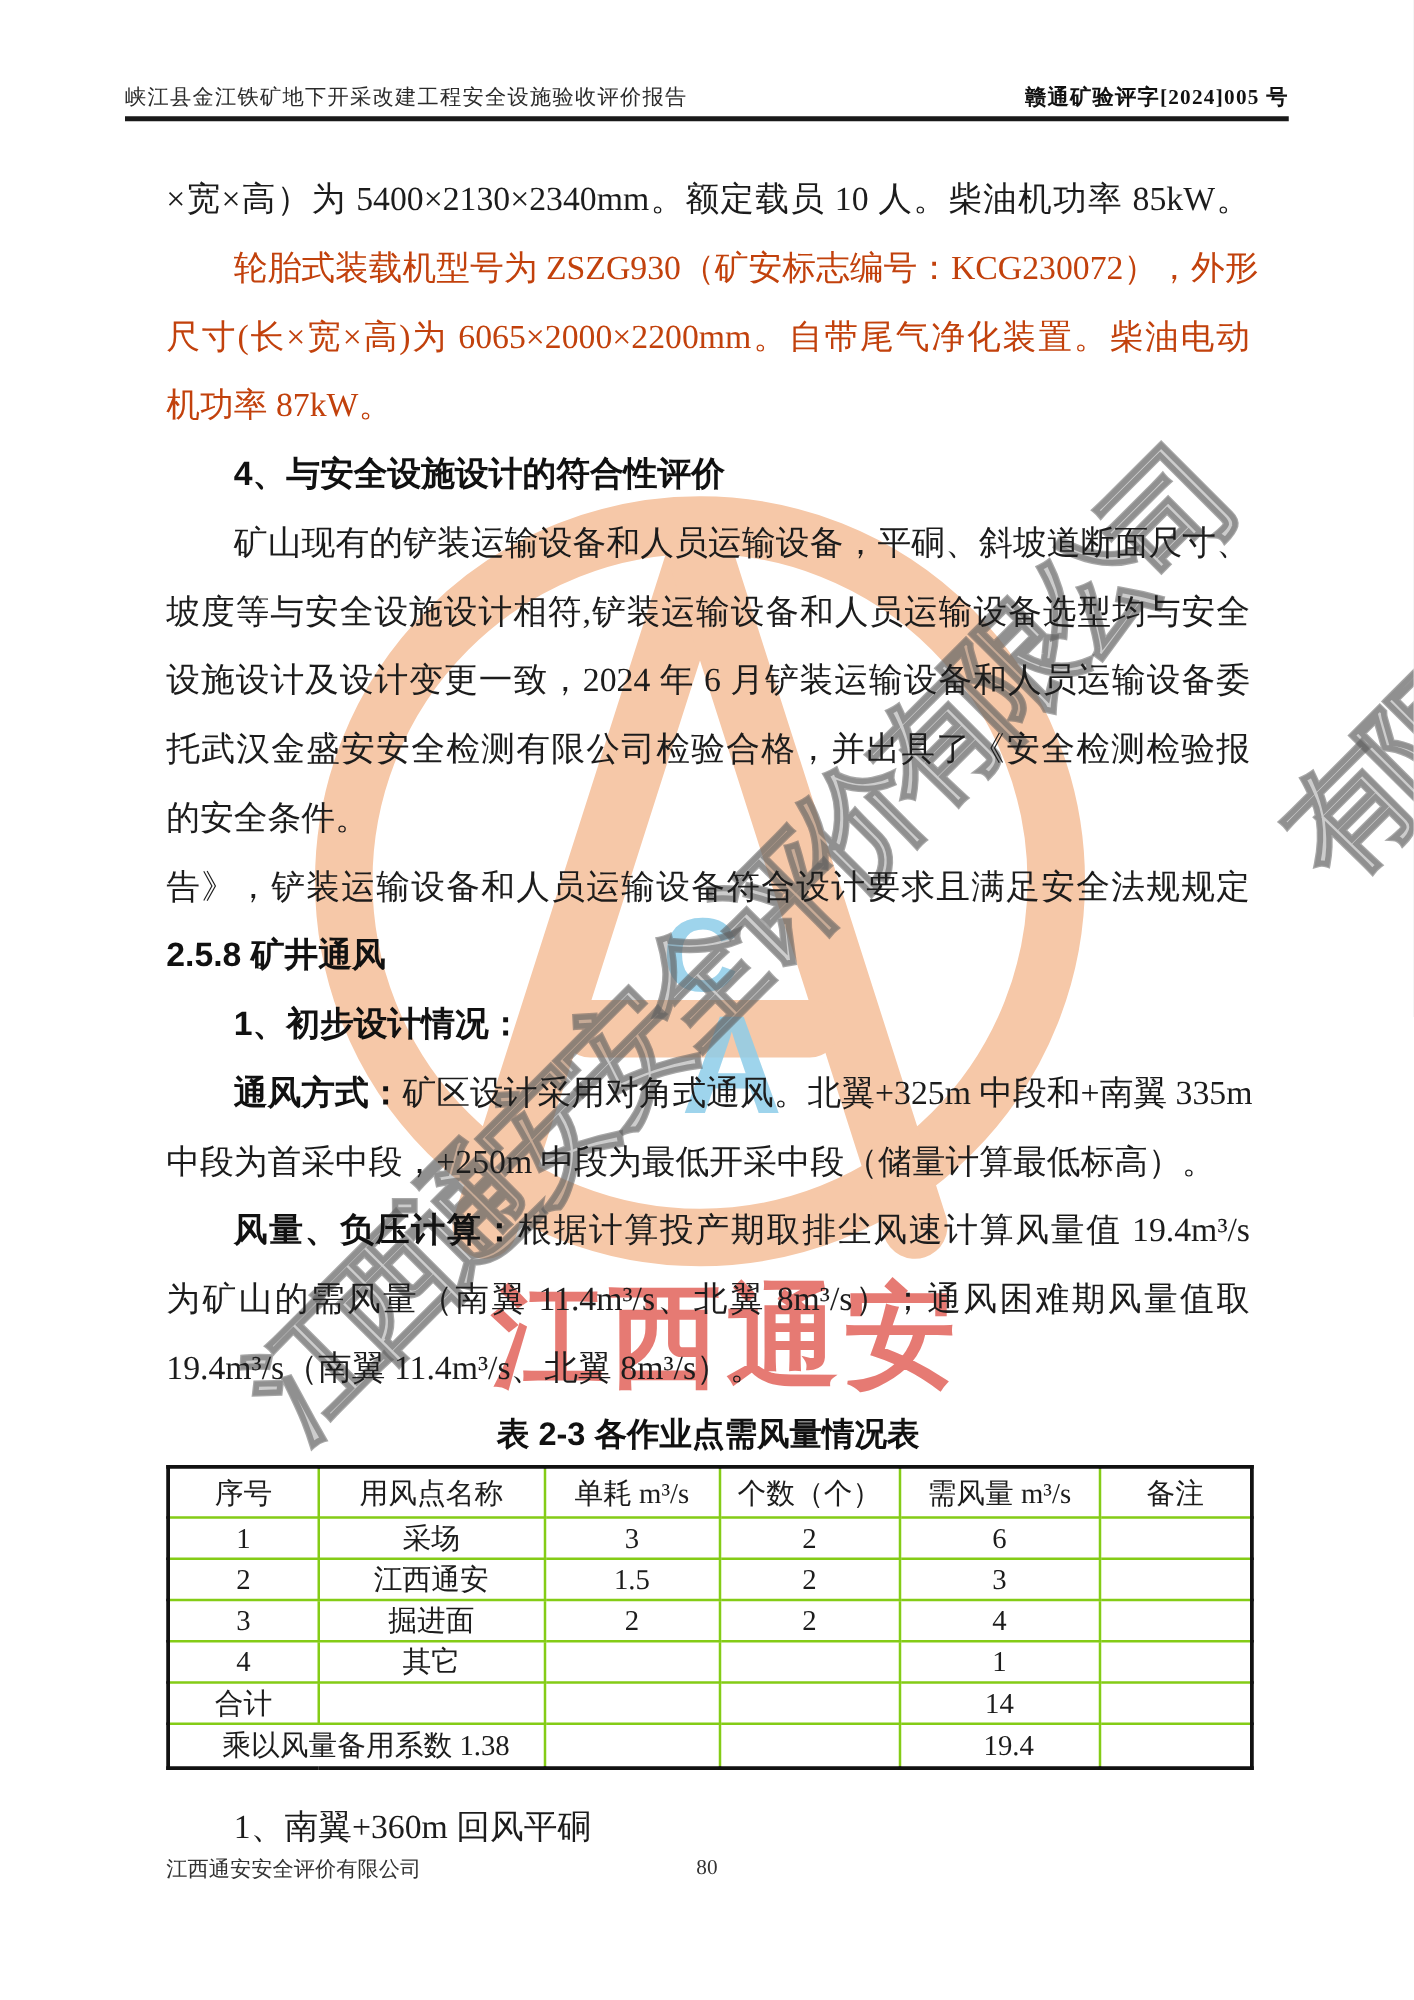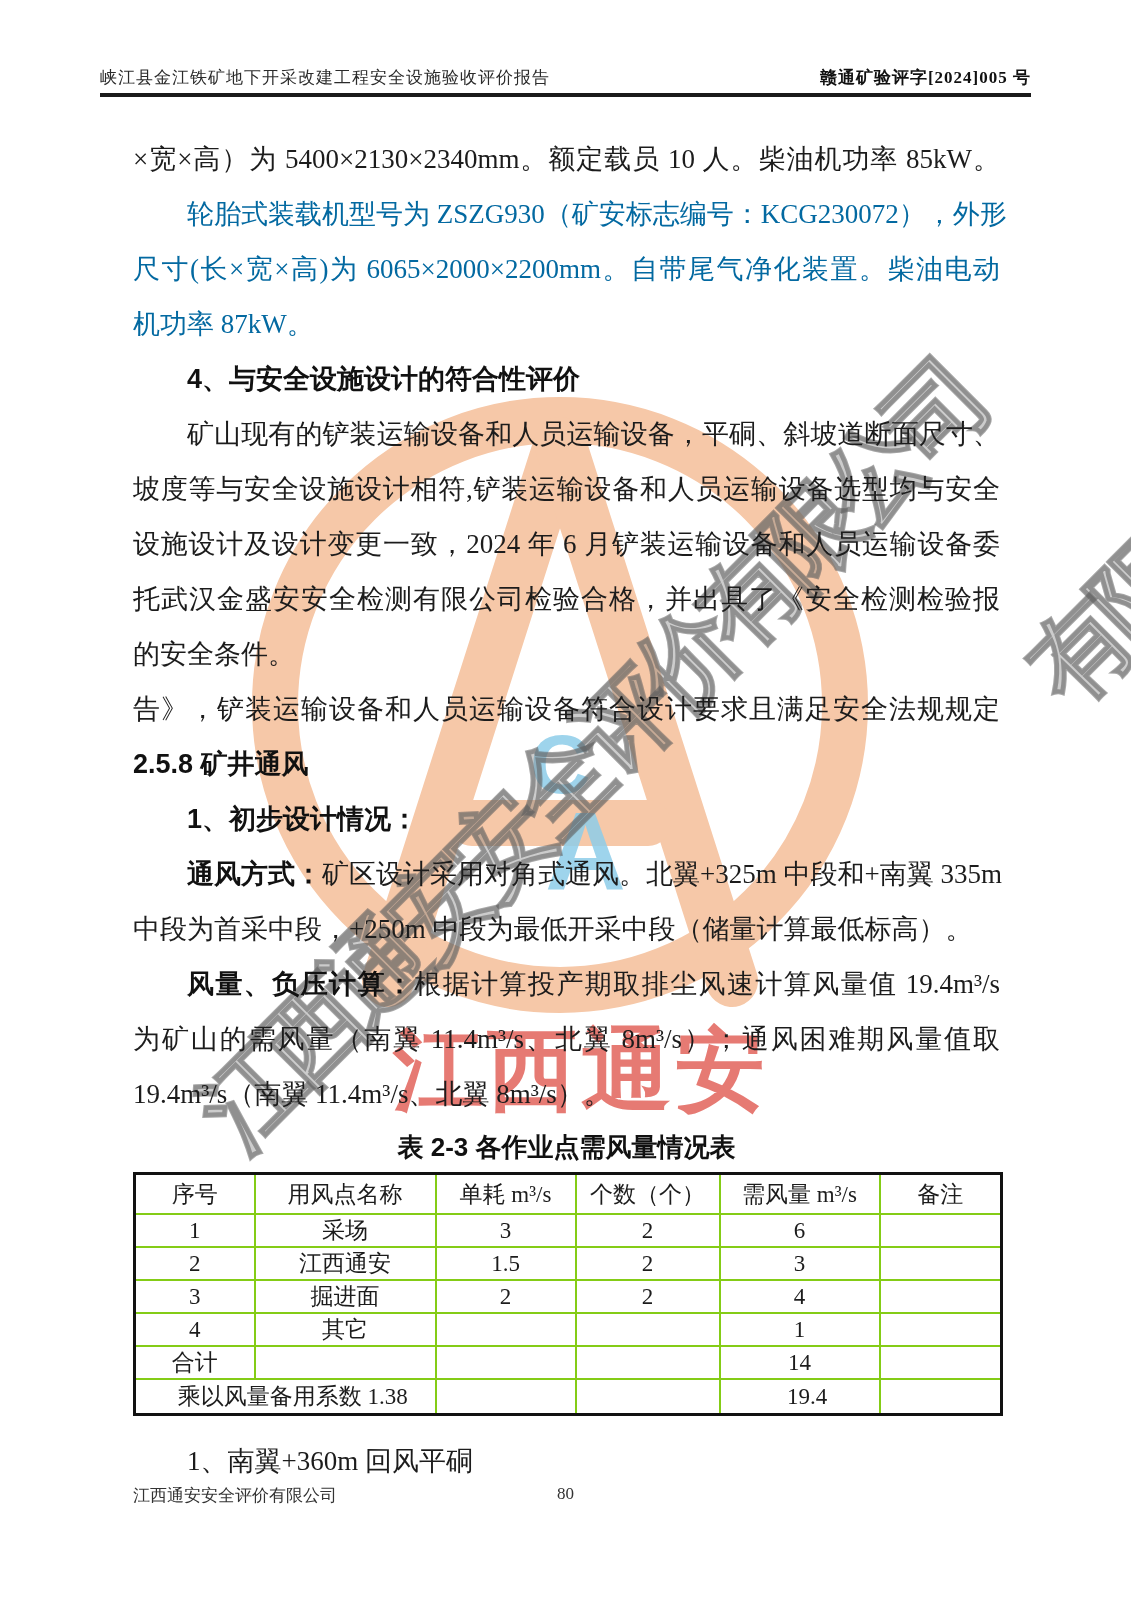--- a/index.html
+++ b/index.html
@@ -30,21 +30,21 @@
   #wm-diag-frag{left:970px;top:505px;width:400px;}
   #wm-red{position:absolute;left:393px;top:1020px;z-index:0;pointer-events:none;
           font-family:"Liberation Sans","DejaVu Sans",sans-serif;font-weight:bold;
           font-size:90px;line-height:100px;letter-spacing:4px;white-space:nowrap;
           color:rgba(222,78,68,0.75);}
 
   
   #body{position:absolute;top:132px;left:133px;width:867px;z-index:1;}
   .line{font-size:27px;line-height:55px;height:55px;color:#1c1c1c;white-space:nowrap;}
   .indent{text-indent:54px;}
-  .red{color:#0369a1;}
+  .red{color:#c2410c;}
   .fill{text-align:justify;text-align-last:justify;}
   .heading,.lead{font-family:"Liberation Sans","DejaVu Sans",sans-serif;font-weight:bold;color:#111;}
 
   
   .tbl-title{font-family:"Liberation Sans","DejaVu Sans",sans-serif;font-weight:bold;
              font-size:26px;height:42px;line-height:42px;margin-top:4px;text-align:center;color:#111;}
   table.airtbl{border-collapse:collapse;table-layout:fixed;width:867px;margin-top:4px;
                border:3px solid #111;}
   table.airtbl td,table.airtbl th{border:2px solid #84cc16;text-align:center;vertical-align:middle;
                font-family:"Liberation Serif","DejaVu Serif",serif;font-weight:normal;

